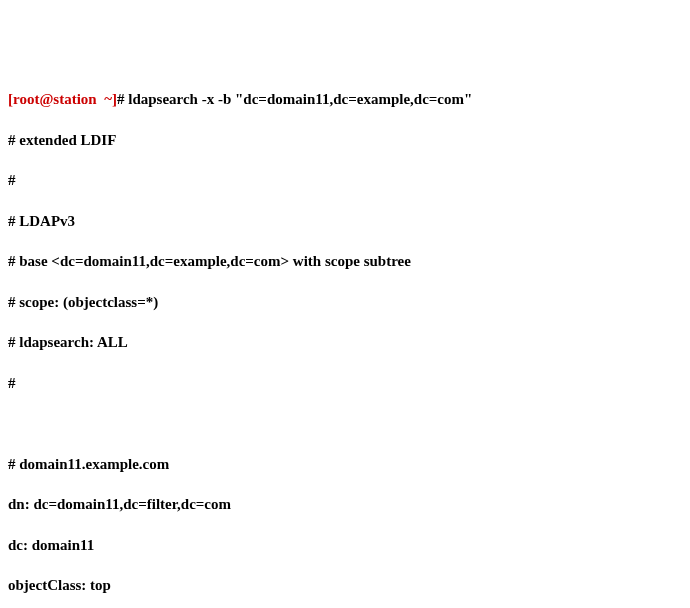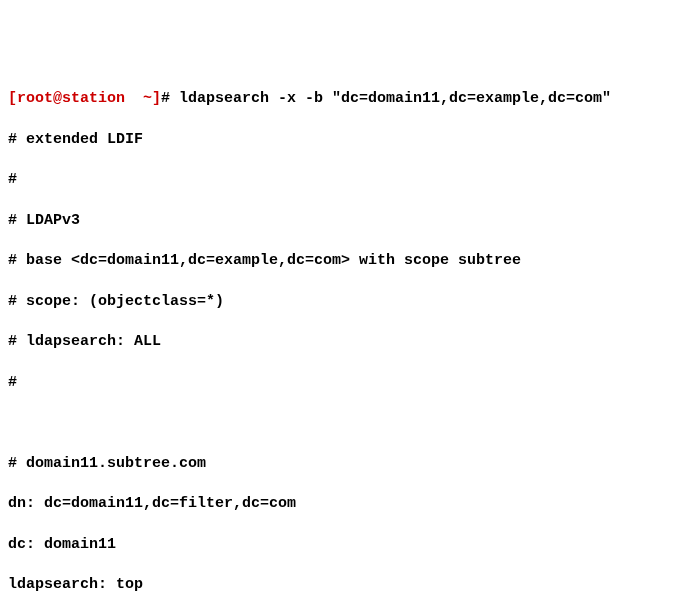--- a/index.html
+++ b/index.html
@@ -8,20 +8,21 @@
       font-family: "Courier New", Courier, monospace;
       font-size: 15px;
       font-weight: bold;
       line-height: 1.35;
       background: #ffffff;
       color: #000000;
       white-space: pre;
     }
     .line {
       display: block;
+      font-family: Liberation Serif, serif;
     }
     .prompt-root {
       color: #cc0000;
     }
     .prompt-tilde {
       color: #000000;
     }
     .cmd {
       color: #000000;
     }
@@ -36,24 +37,24 @@
 
 <span class="line"><span class="prompt-root">[root@station  ~]</span><span class="prompt-tilde"># </span><span class="cmd">ldapsearch -x -b "dc=domain11,dc=example,dc=com"</span></span>
 <span class="line"># extended LDIF</span>
 <span class="line">#</span>
 <span class="line"># LDAPv3</span>
 <span class="line"># base &lt;dc=domain11,dc=example,dc=com&gt; with scope subtree</span>
 <span class="line"># scope: (objectclass=*)</span>
 <span class="line"># ldapsearch: ALL</span>
 <span class="line">#</span>
 <div class="blank"></div>
-<span class="line"># domain11.subtree.com</span>
+<span class="line"># domain11.example.com</span>
 <span class="line">dn: dc=domain11,dc=filter,dc=com</span>
 <span class="line">dc: domain11</span>
-<span class="line">ldapsearch: top</span>
+<span class="line">objectClass: top</span>
 
 
 
 
 
 
 
 
 
 

